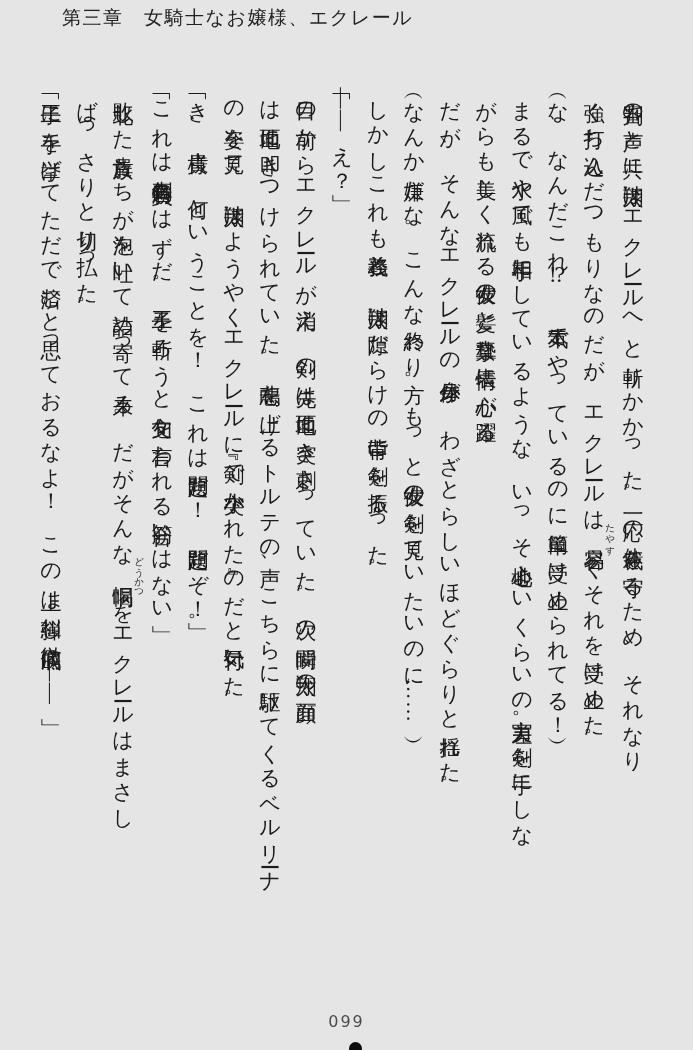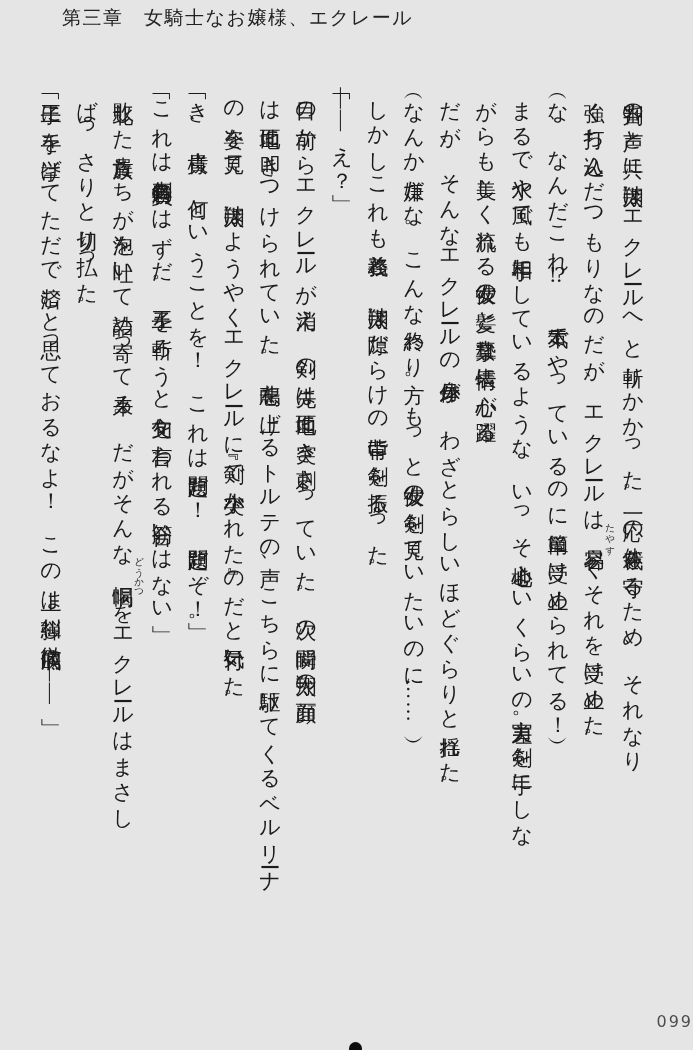--- a/index.html
+++ b/index.html
@@ -30,21 +30,21 @@
   }
   .tcol { white-space:nowrap; }
   .tcol ruby { ruby-align:center; }
   .tcol rt {
     font-size:9.5px;
     letter-spacing:0;
     color:#2a2a2a;
   }
   .page-number {
     position:absolute; left:0; top:1012px; width:693px;
-    text-align:right;
+    text-align:center;
     font-family:"DejaVu Sans","Liberation Sans",sans-serif;
     font-size:16px; letter-spacing:2px; color:#4c4c4c;
   }
   .footer-dot {
     position:absolute; left:349px; top:1042px;
     width:13px; height:13px; border-radius:50%;
     background:#0d0d0d;
   }
 </style>
 </head>

